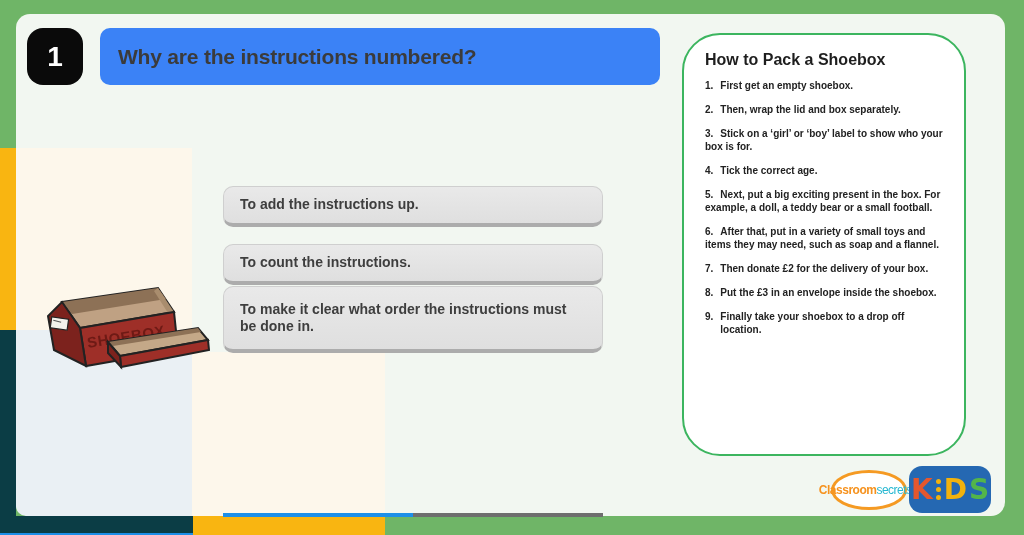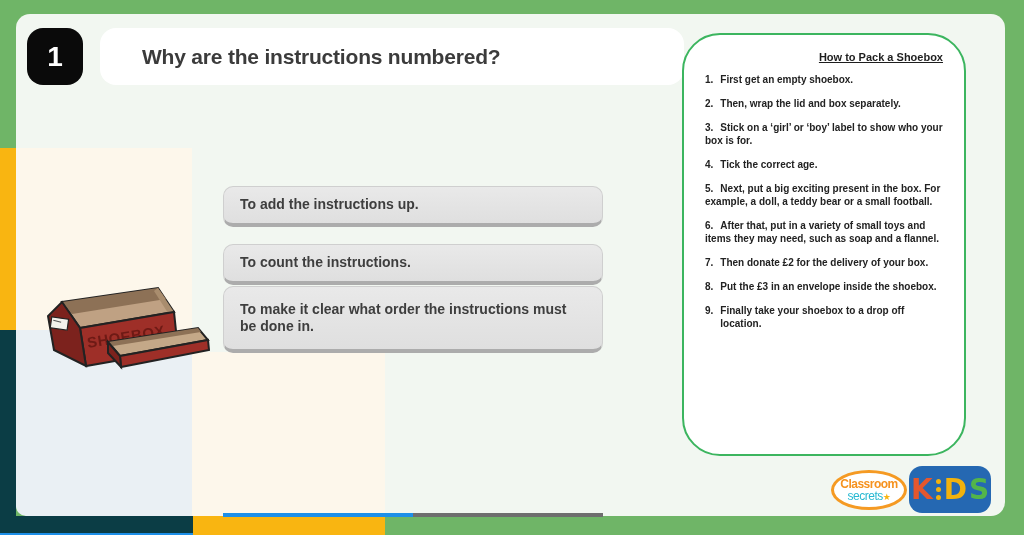--- a/index.html
+++ b/index.html
@@ -23,51 +23,51 @@
   .bar-yellow-bottom{left:193px;top:516px;width:192px;height:19px;background:#F9B511;}
   .line-blue{left:223px;top:513px;width:190px;height:4px;background:#1D8FE8;}
   .line-gray{left:413px;top:513px;width:190px;height:4px;background:#6E6E6E;}
 
   
   .num-badge{left:27px;top:28px;width:56px;height:57px;background:#0A0A0A;border-radius:16px;
              display:flex;align-items:center;justify-content:center;color:#fff;
              font-size:28px;font-weight:bold;}
 
   
-  .banner{left:100px;top:28px;width:560px;height:57px;background:#ffffff;border-radius:16px;
-          display:flex;align-items:center;padding-left:24px;}
+  .banner{left:100px;top:28px;width:560px;height:57px;background:#3b82f6;border-radius:10px;
+          display:flex;align-items:center;}
   .banner span{padding-left:18px;font-size:21px;font-weight:bold;color:#3B3B3B;letter-spacing:-0.2px;}
 
   
   .answer{left:223px;width:380px;background:linear-gradient(#E9E9E9,#DFDFDF);
           border:1px solid #CFCFCF;border-bottom:4px solid #ACACAC;border-radius:10px;
           display:flex;align-items:center;cursor:pointer;box-sizing:border-box;text-align:left;}
   .answer span{padding:0 16px;font-size:14px;font-weight:bold;color:#3E3E3E;line-height:1.25;
                font-family:"Liberation Sans",sans-serif;}
   .answer1{top:186px;height:41px;}
   .answer2{top:244px;height:41px;}
   .answer3{top:286px;height:67px;}
 
   
   .ins-panel{left:682px;top:33px;width:284px;height:423px;background:#FFFFFF;
              border:2px solid #3CB55F;border-radius:38px;box-sizing:border-box;
              padding:16px 21px 10px 21px;}
-  .ins-title{text-align:right;font-size:11px;font-weight:bold;color:#1E1E1E;
-             text-decoration:underline;margin-bottom:10px;}
+  .ins-title{text-align:left;font-size:16px;font-weight:bold;color:#1E1E1E;
+             margin-bottom:10px;}
   .ins-item{font-size:10px;font-weight:bold;color:#222;line-height:1.3;margin-bottom:11px;}
   .ins-num{margin-right:7px;}
   .ins-item.hang{display:flex;}
   .ins-item.hang .ins-num{flex:0 0 auto;}
 
   
   .shoebox{left:20px;top:272px;width:195px;height:100px;}
 
   
   .cs-logo{left:831px;top:470px;width:76px;height:40px;background:#fff;border:3px solid #F59A23;
-           border-radius:50%;display:flex;flex-direction:column;align-items:center;justify-content:center;
+           border-radius:50%;display:flex;flex-direction:row;align-items:center;justify-content:center;
            box-sizing:border-box;line-height:1;}
   .cs-line1{font-size:12px;font-weight:bold;color:#F6921E;letter-spacing:-0.5px;}
   .cs-line2{font-size:12px;font-weight:normal;color:#26B8D1;letter-spacing:-0.5px;}
   .cs-star{color:#F9B511;font-size:9px;}
   .kids-logo{left:909px;top:466px;width:82px;height:47px;background:#2568B2;border-radius:13px;
              display:flex;align-items:center;justify-content:center;gap:2px;}
   .kids-logo .kl{font-size:28px;font-weight:bold;line-height:1;font-family:"DejaVu Sans",sans-serif;}
   .kl-k{color:#E4572E;}
   .kl-d{color:#F2B20D;}
   .kl-s{color:#53B54A;}

